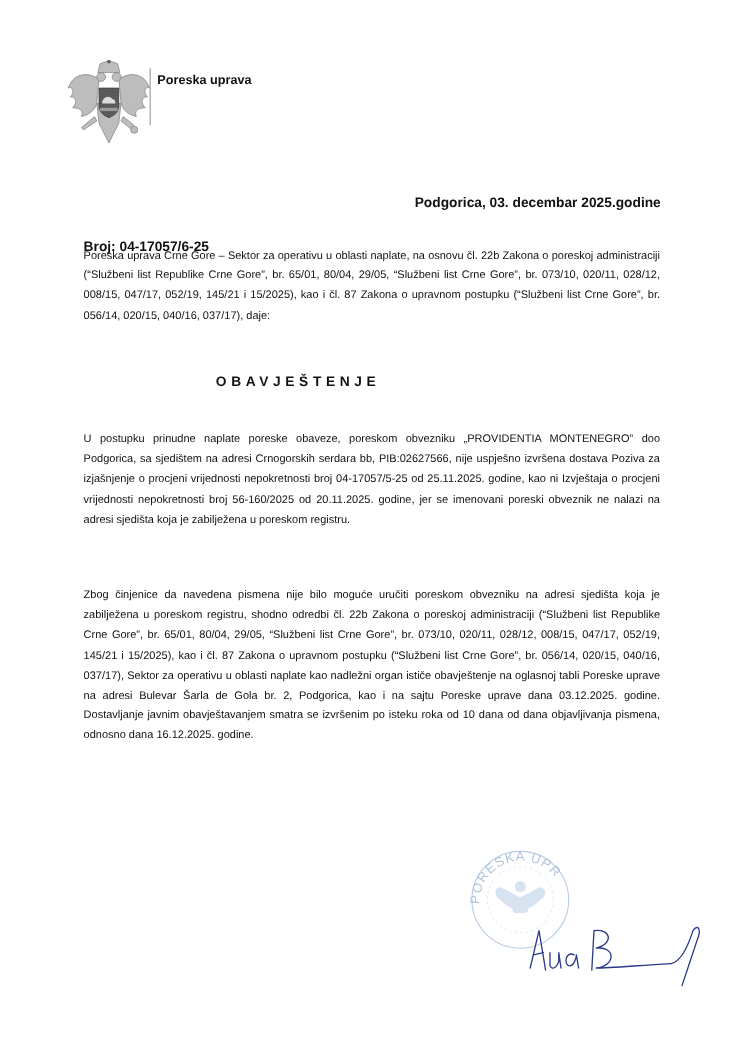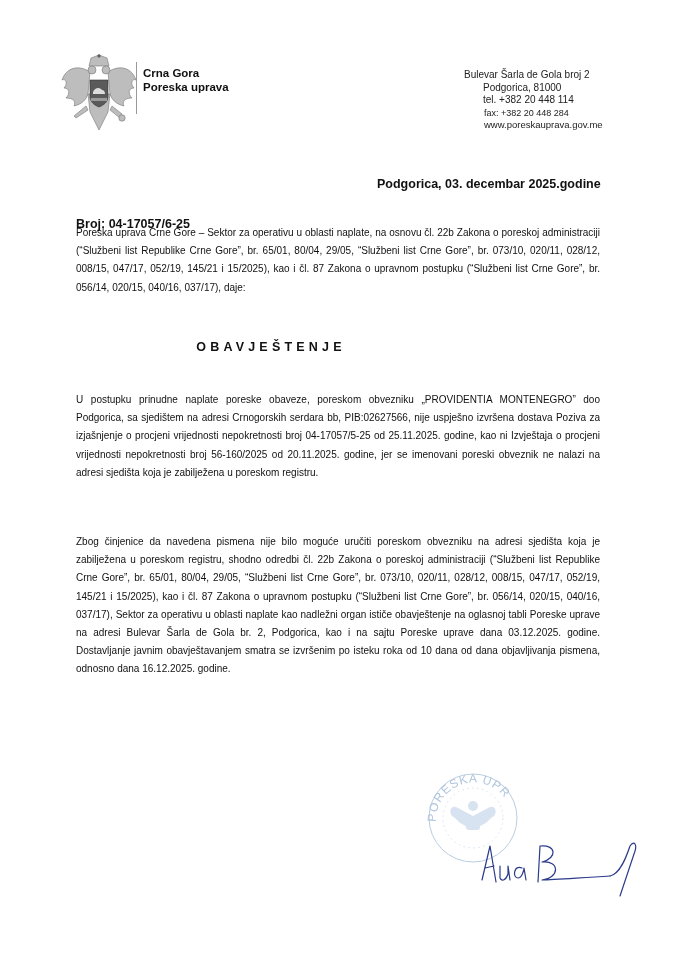--- a/index.html
+++ b/index.html
@@ -73,31 +73,23 @@
       <circle cx="62" cy="64" r="3.2"></circle>
     </g>
 
     <path d="M30 26 L48 26 L48 42 C48 48 44 51 39 53 C34 51 30 48 30 42 Z" fill="#5a5a5a" stroke="#333" stroke-width="0.6"></path>
     <path d="M33 38 C35 33 40 33 42 36 C44 36 45 38 45 40 L33 40 Z" fill="#ddd"></path>
     <rect x="31" y="44" width="16" height="3" fill="#9a9a9a"></rect>
   </svg>
   <div class="hdr-divider"></div>
 
   <div class="org">
-    <div>Crna Gora</div>
     <div>Poreska uprava</div>
   </div>
 
-  <div class="contact">
-    <div class="c1">Bulevar Šarla de Gola broj 2</div>
-    <div class="c2">Podgorica,  81000</div>
-    <div class="c3">tel. +382 20 448 114</div>
-    <div class="c4">fax: +382 20 448 284</div>
-    <div class="c5">www.poreskauprava.gov.me</div>
-  </div>
 
   <div class="ref">Broj: 04-17057/6-25</div>
   <div class="date">Podgorica, 03. decembar 2025.godine</div>
 
   <div class="para p1">Poreska uprava Crne Gore – Sektor za operativu u oblasti naplate, na osnovu čl. 22b Zakona o poreskoj administraciji (“Službeni list Republike Crne Gore”, br. 65/01, 80/04, 29/05, “Službeni list Crne Gore”, br. 073/10, 020/11, 028/12, 008/15, 047/17, 052/19, 145/21 i 15/2025), kao i čl. 87 Zakona o upravnom postupku (“Službeni list Crne Gore”, br. 056/14, 020/15, 040/16, 037/17), daje:</div>
   <div class="title">OBAVJEŠTENJE</div>
   <div class="para p2">U postupku prinudne naplate poreske obaveze, poreskom obvezniku „PROVIDENTIA MONTENEGRO” doo Podgorica, sa sjedištem na adresi Crnogorskih serdara bb, PIB:02627566, nije uspješno izvršena dostava Poziva za izjašnjenje o procjeni vrijednosti nepokretnosti broj 04-17057/5-25 od 25.11.2025. godine, kao ni Izvještaja o procjeni vrijednosti nepokretnosti broj 56-160/2025 od 20.11.2025. godine, jer se imenovani poreski obveznik ne nalazi na adresi sjedišta koja je zabilježena u poreskom registru.</div>
   <div class="para p3">Zbog činjenice da navedena pismena nije bilo moguće uručiti poreskom obvezniku na adresi sjedišta koja je zabilježena u poreskom registru, shodno odredbi čl. 22b Zakona o poreskoj administraciji (“Službeni list Republike Crne Gore”, br. 65/01, 80/04, 29/05, “Službeni list Crne Gore”, br. 073/10, 020/11, 028/12, 008/15, 047/17, 052/19, 145/21 i 15/2025), kao i čl. 87 Zakona o upravnom postupku (“Službeni list Crne Gore”, br. 056/14, 020/15, 040/16, 037/17), Sektor za operativu u oblasti naplate kao nadležni organ ističe obavještenje na oglasnoj tabli Poreske uprave na adresi Bulevar Šarla de Gola br. 2, Podgorica, kao i na sajtu Poreske uprave dana 03.12.2025. godine. Dostavljanje javnim obavještavanjem smatra se izvršenim po isteku roka od 10 dana od dana objavljivanja pismena, odnosno dana 16.12.2025. godine.</div>
 
   <svg class="stamp" viewBox="0 0 110 110">

